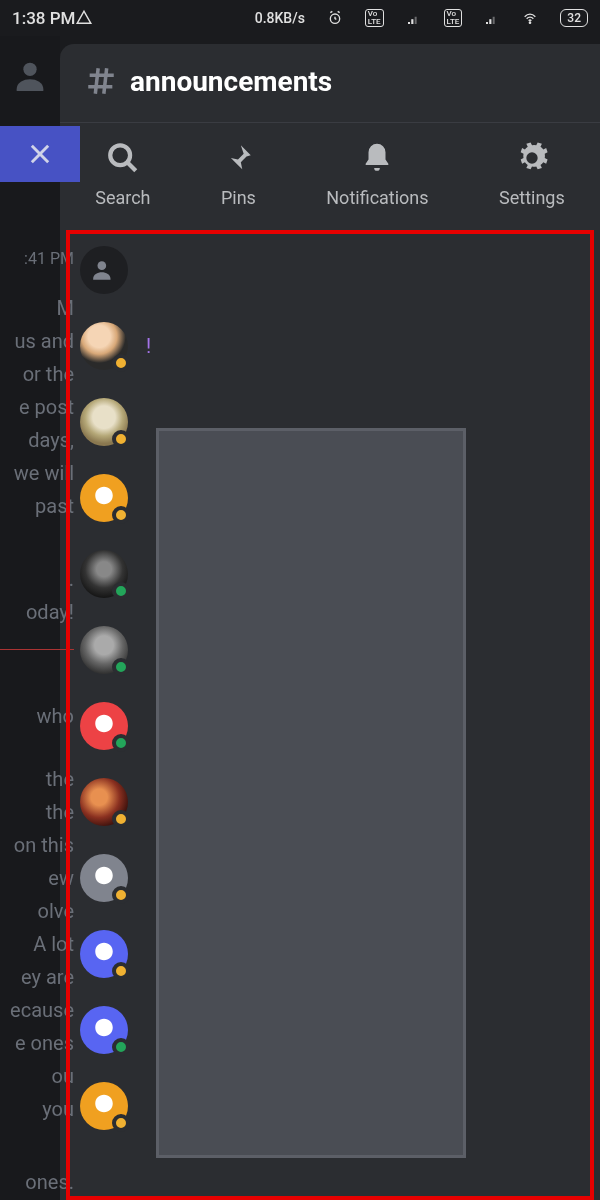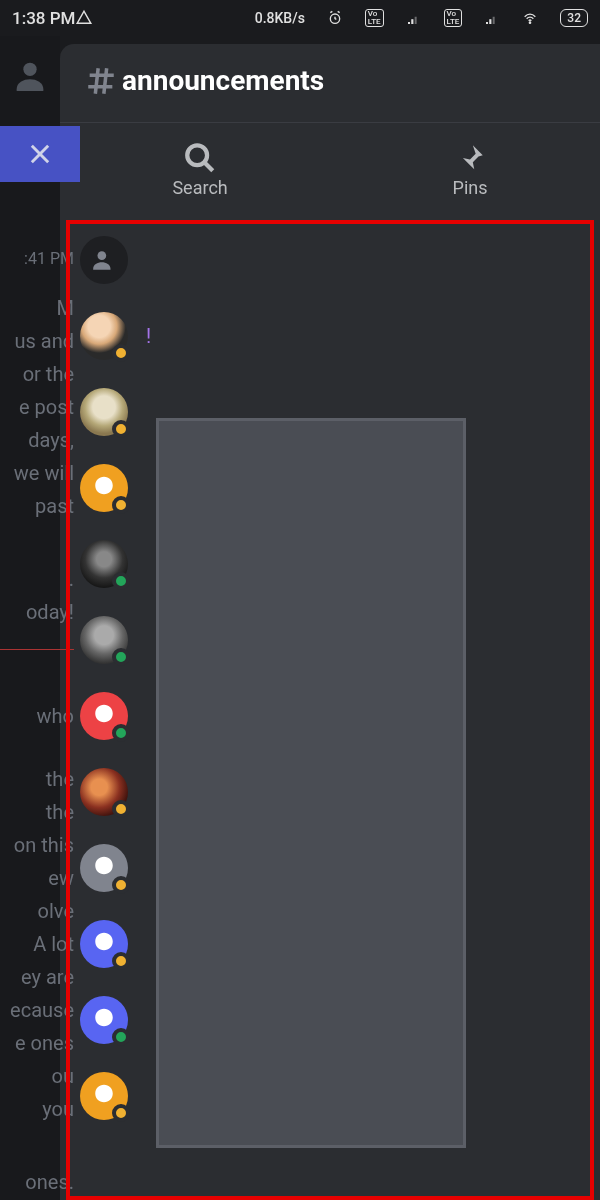--- a/index.html
+++ b/index.html
@@ -83,38 +83,38 @@
       background: #2b2d31;
       border-radius: 14px 0 0 0;
       margin-top: 8px;
       display: flex;
       flex-direction: column;
       overflow: hidden;
     }
     
     .channel-header {
       display: flex;
-      align-items: flex-start;
-      gap: 4px;
+      align-items: center;
+      gap: 12px;
       padding: 20px 24px 24px;
       border-bottom: 1px solid #3a3c42;
     }
     .hash-icon { width: 34px; height: 34px; color: #80848e; }
     .channel-title { color: #fff; font-size: 28px; font-weight: 700; }
     
     .action-row {
       display: flex;
       justify-content: space-around;
       padding: 18px 0 22px;
     }
     .action-item {
       display: flex;
       flex-direction: column;
       align-items: center;
-      gap: 2px;
+      gap: 12px;
       color: #b9bbbe;
     }
     .action-item svg { width: 34px; height: 34px; }
     .action-label { font-size: 18px; }
     
     .highlight-box {
       border: 4px solid #e60000;
       margin: 0 6px;
       flex: 1;
       padding: 12px 10px;
@@ -297,20 +297,32 @@
             <path d="M15 15l6 6"></path>
           </svg>
         <span class="action-label">Search</span>
       </div>
       <div class="action-item">
         <svg viewBox="0 0 24 24" fill="currentColor">
             <path d="M14 3l7 7-3 1-4 4 1 5-4-4-6 6 6-6-4-4 5 1 4-4z" transform="rotate(0 12 12)"></path>
           </svg>
         <span class="action-label">Pins</span>
       </div>
+      <div class="action-item">
+        <svg viewBox="0 0 24 24" fill="currentColor">
+            <path d="M12 2a6 6 0 00-6 6v5l-2 3v1h16v-1l-2-3V8a6 6 0 00-6-6zM10 19a2 2 0 004 0z"></path>
+          </svg>
+        <span class="action-label">Notifications</span>
+      </div>
+      <div class="action-item">
+        <svg viewBox="0 0 24 24" fill="currentColor">
+            <path d="M12 8a4 4 0 100 8 4 4 0 000-8zm9 4l2 1-1 3-2-1a8 8 0 01-2 2l1 2-3 1-1-2a8 8 0 01-3 0l-1 2-3-1 1-2a8 8 0 01-2-2l-2 1-1-3 2-1a8 8 0 010-3l-2-1 1-3 2 1a8 8 0 012-2l-1-2 3-1 1 2a8 8 0 013 0l1-2 3 1-1 2a8 8 0 012 2l2-1 1 3-2 1a8 8 0 010 3z"></path>
+          </svg>
+        <span class="action-label">Settings</span>
+      </div>
     </div>
 
     <div class="highlight-box">
       <div class="invite-row">
         <div class="invite-icon">
           <svg viewBox="0 0 24 24" fill="currentColor">
               <circle cx="10" cy="8" r="4"></circle>
               <path d="M2 20c0-4 4-6 8-6s8 2 8 6v1H2zM18 5h4M20 3v4"></path>
             </svg>
         </div>

